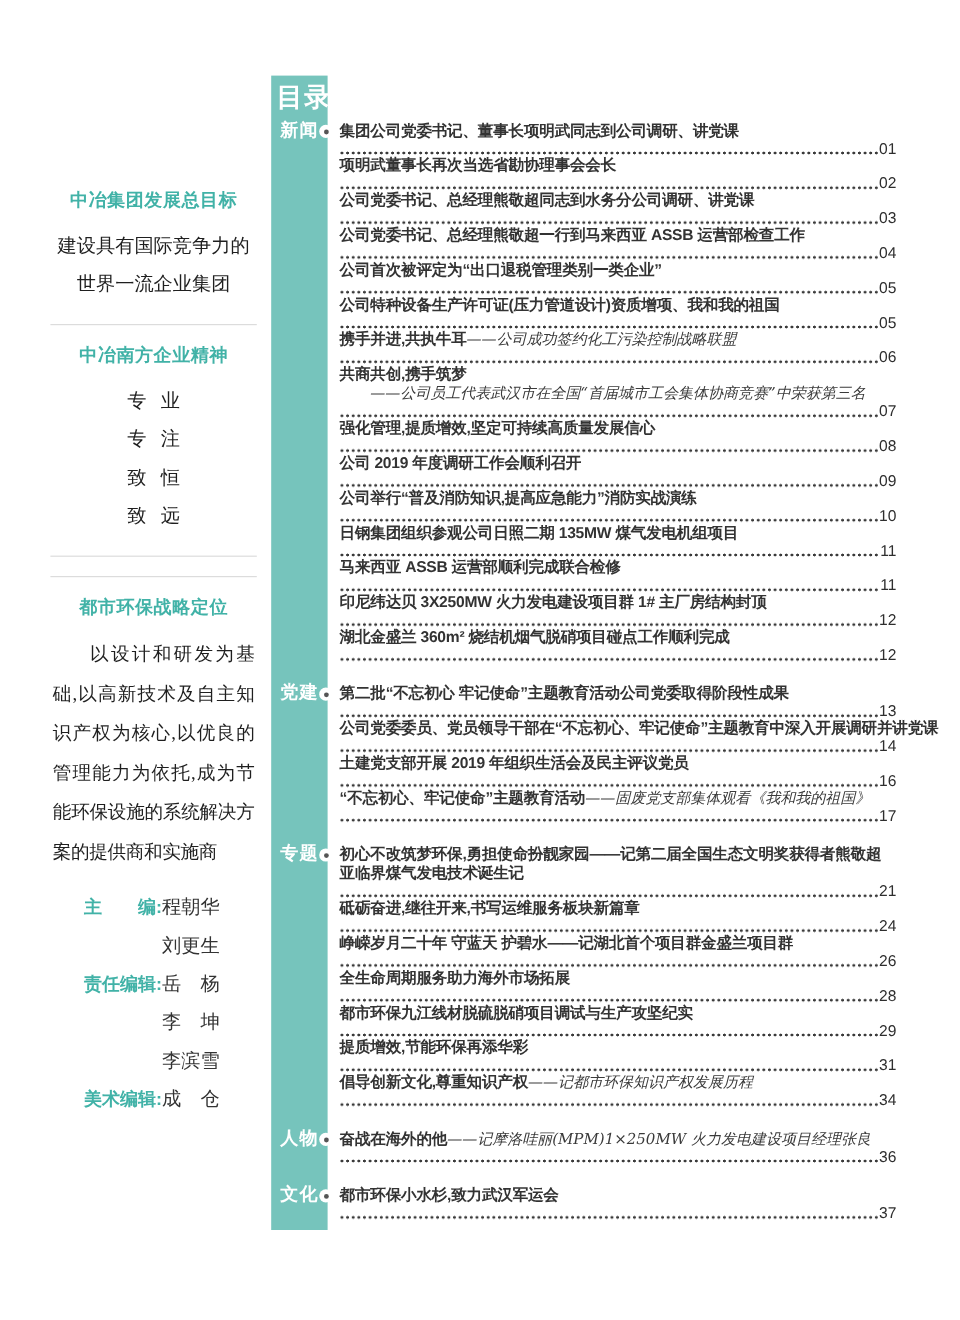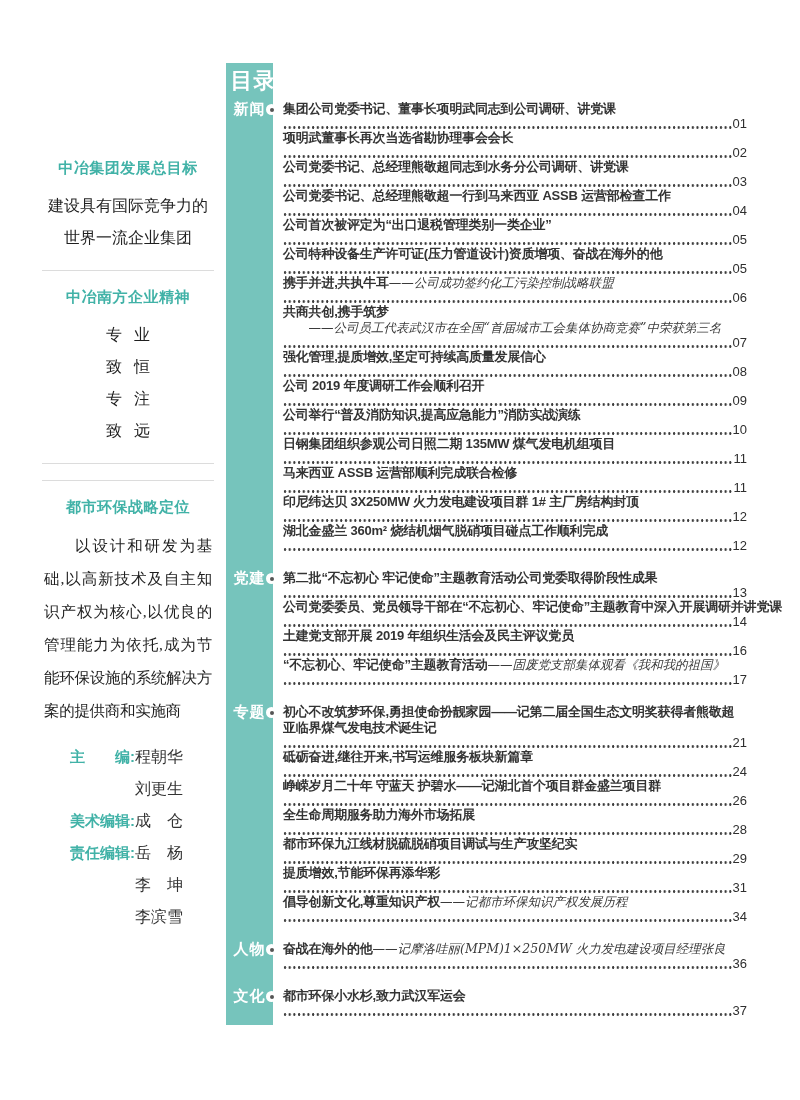--- a/index.html
+++ b/index.html
@@ -48,52 +48,52 @@
   <aside class="sidebar">
     <div>
       <div class="side-h">中冶集团发展总目标</div>
       <div class="side-line">建设具有国际竞争力的</div>
       <div class="side-line">世界一流企业集团</div>
     </div>
     <hr class="divider">
     <div>
       <div class="side-h">中冶南方企业精神</div>
       <div class="side-line motto-line">专业</div>
+      <div class="side-line motto-line">专注</div>
       <div class="side-line motto-line">致恒</div>
-      <div class="side-line motto-line">专注</div>
       <div class="side-line motto-line">致远</div>
     </div>
     <hr class="divider">
     <hr class="divider">
     <div>
       <div class="side-h">都市环保战略定位</div>
       <div class="strategy-text">以设计和研发为基础,以高新技术及自主知识产权为核心,以优良的管理能力为依托,成为节能环保设施的系统解决方案的提供商和实施商</div>
     </div>
     <div class="editors">
         <div class="editor-row">
           <span class="editor-label">主　　编:</span>
           <span class="editor-names">
             <div class="editor-name">程朝华</div>
             <div class="editor-name">刘更生</div>
           </span>
         </div>
         <div class="editor-row">
-          <span class="editor-label">美术编辑:</span>
-          <span class="editor-names">
-            <div class="editor-name">成　仓</div>
-          </span>
-        </div>
-        <div class="editor-row">
           <span class="editor-label">责任编辑:</span>
           <span class="editor-names">
             <div class="editor-name">岳　杨</div>
             <div class="editor-name">李　坤</div>
             <div class="editor-name">李滨雪</div>
           </span>
         </div>
+        <div class="editor-row">
+          <span class="editor-label">美术编辑:</span>
+          <span class="editor-names">
+            <div class="editor-name">成　仓</div>
+          </span>
+        </div>
       </div>
   </aside>
 
   <div class="toc-bar"></div>
   <div class="toc-title">目录</div>
 
   <div class="toc-entries">
       <div class="toc-group">
         <div class="sec-label">新闻</div>
         <div class="sec-bullet">
@@ -128,21 +128,21 @@
           </div>
         </div>
         <div class="entry">
           <div class="entry-title"><span>公司首次被评定为“出口退税管理类别一类企业”</span></div>
           <div class="dots-row">
             <div class="leader"></div>
             <div class="pagenum">05</div>
           </div>
         </div>
         <div class="entry">
-          <div class="entry-title"><span>公司特种设备生产许可证(压力管道设计)资质增项、奋战在海外的他</span></div>
+          <div class="entry-title"><span>公司特种设备生产许可证(压力管道设计)资质增项、我和我的祖国</span></div>
           <div class="dots-row">
             <div class="leader"></div>
             <div class="pagenum">05</div>
           </div>
         </div>
         <div class="entry">
           <div class="entry-title"><span>携手并进,共执牛耳</span><span class="entry-sub">——公司成功签约化工污染控制战略联盟</span></div>
           <div class="dots-row">
             <div class="leader"></div>
             <div class="pagenum">06</div>

